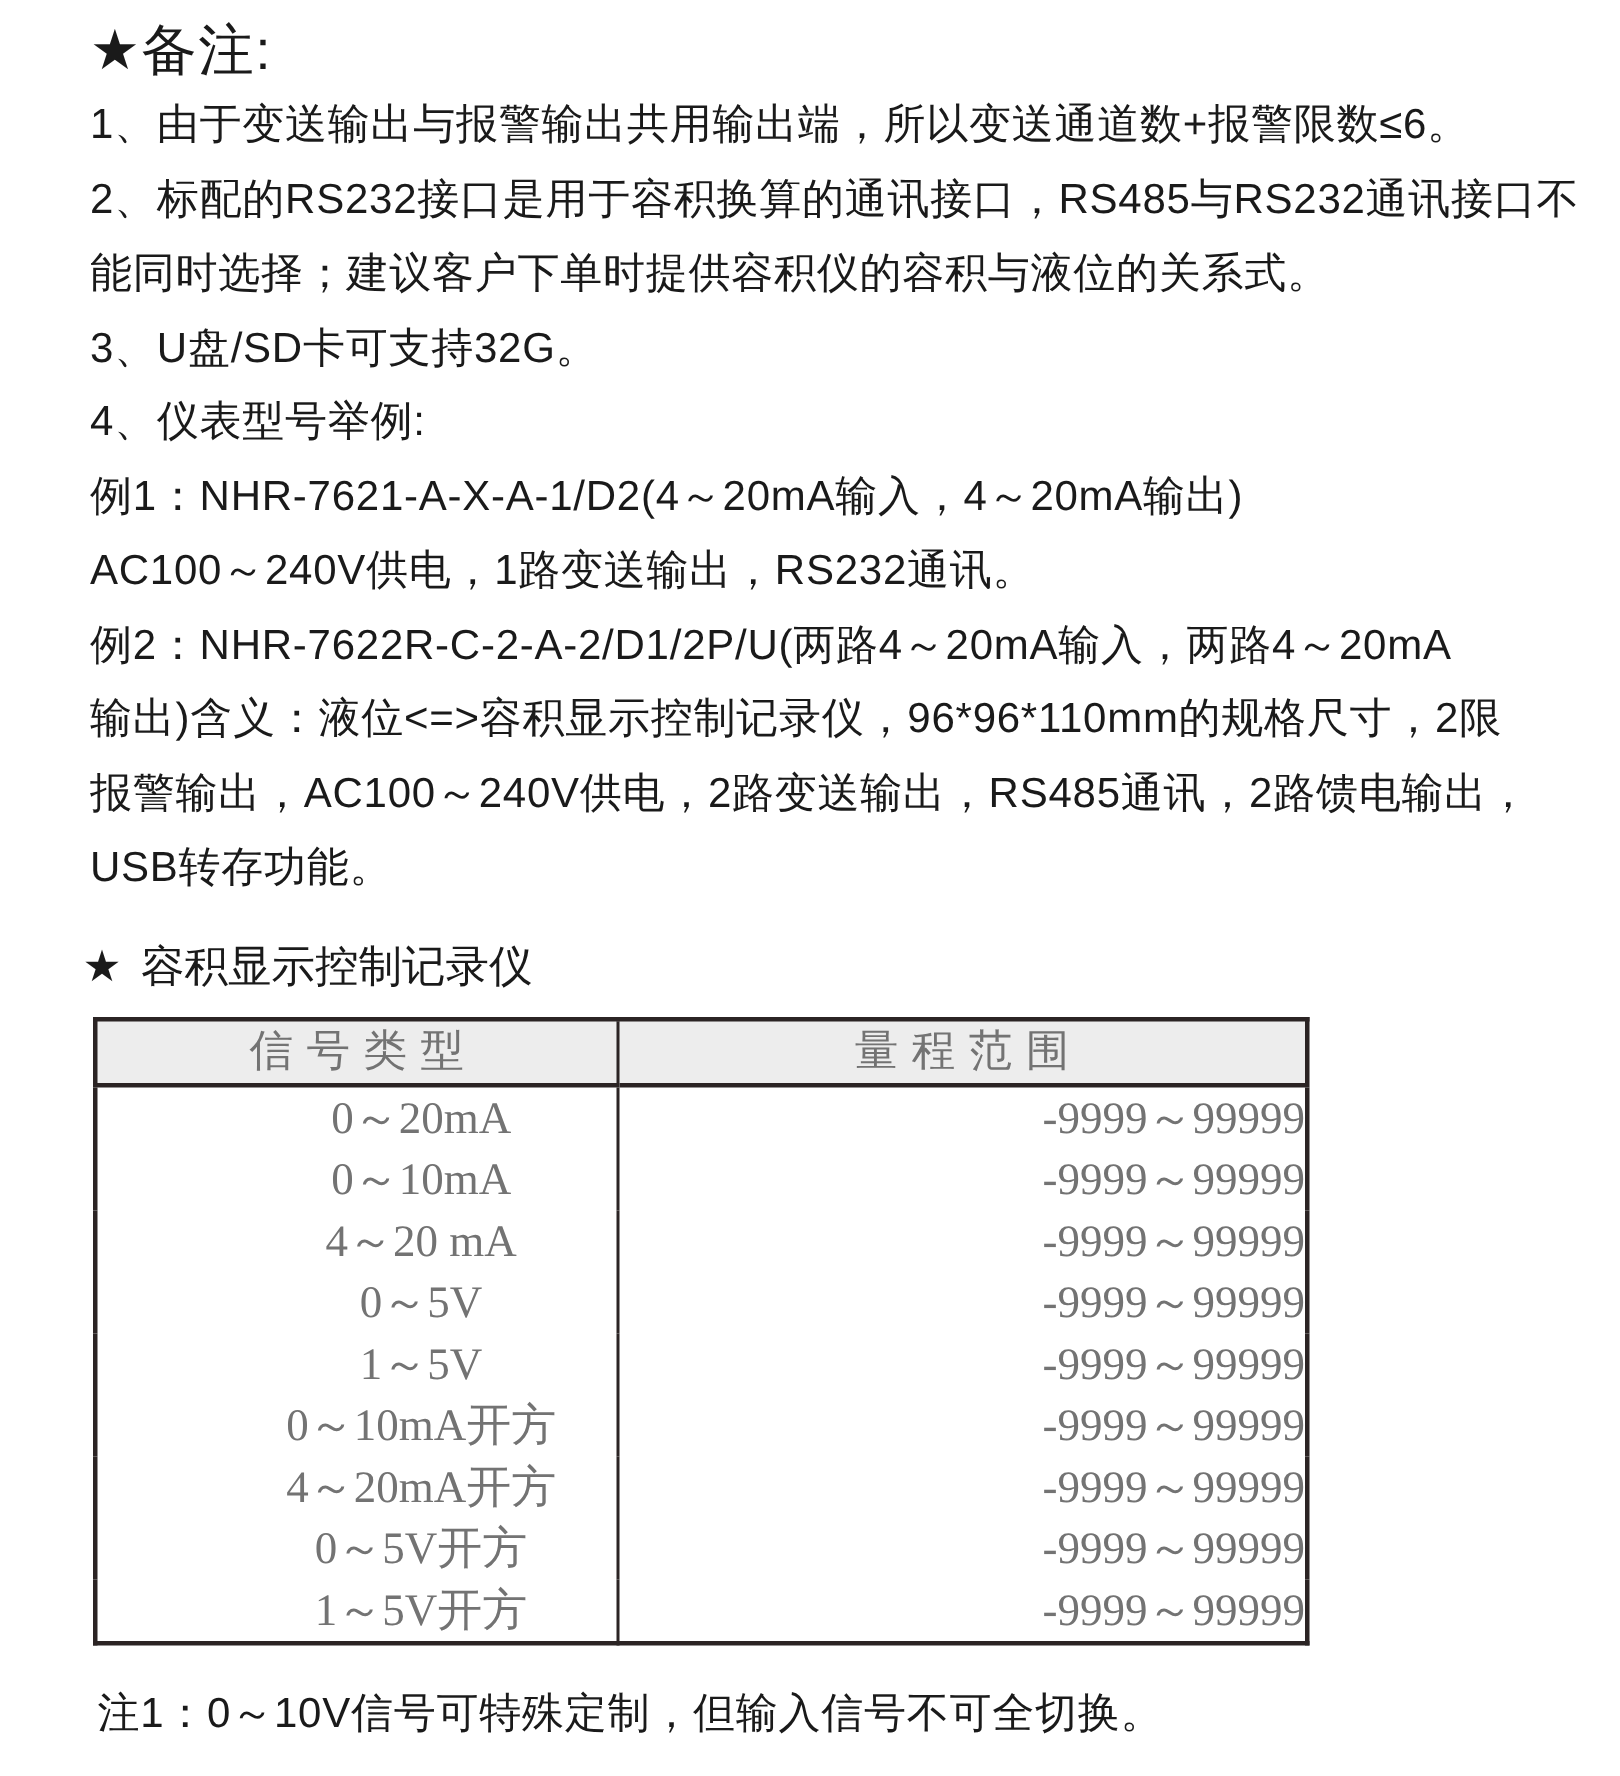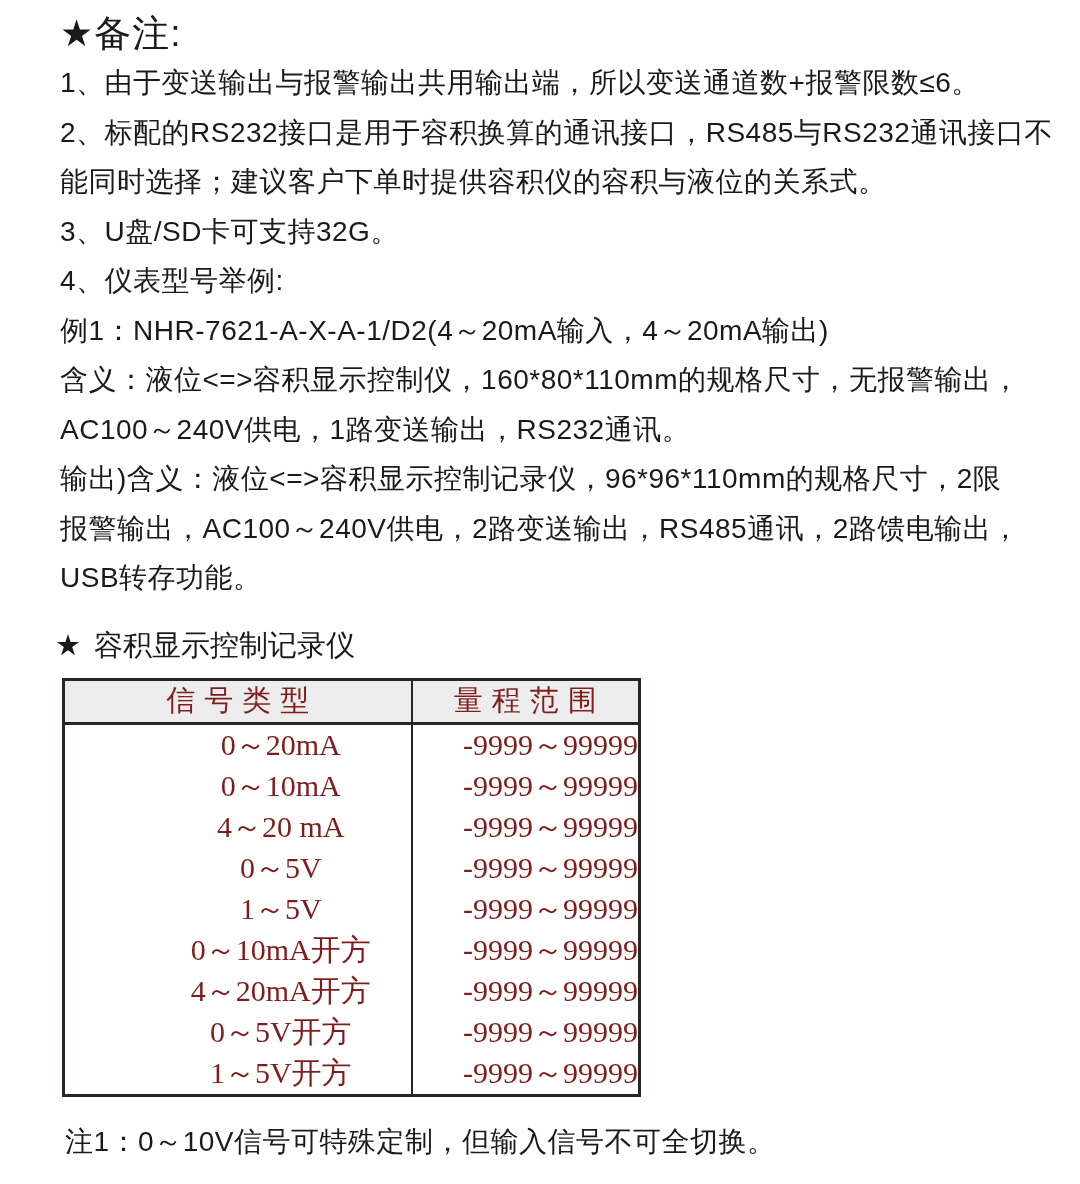--- a/index.html
+++ b/index.html
@@ -32,25 +32,25 @@
 
   .section-title{
     margin-top:22px;margin-left:-5px;
     font-size:29px;line-height:40px;font-weight:500;
     display:flex;align-items:center;
   }
   .section-title .star{margin-right:13px;}
 
   table.signal-table{
     margin-top:13px;margin-left:2px;
-    width:579px;
+    width:811px;
     border-collapse:collapse;
     table-layout:fixed;
     font-family:"Liberation Serif","DejaVu Serif",serif;
-    color:#7f1d1d;
+    color:#737373;
   }
   table.signal-table,
   table.signal-table th,
   table.signal-table td{
     border:0;
   }
   table.signal-table{border:3px solid var(--table-border);}
   table.signal-table th{
     background:var(--table-header-bg);
     border-bottom:3px solid var(--table-border);
@@ -92,22 +92,22 @@
 
   <div class="notes-title">★备注:</div>
 
   <div class="note-lines">
       <div class="note-line">1、由于变送输出与报警输出共用输出端，所以变送通道数+报警限数≤6。</div>
       <div class="note-line">2、标配的RS232接口是用于容积换算的通讯接口，RS485与RS232通讯接口不</div>
       <div class="note-line">能同时选择；建议客户下单时提供容积仪的容积与液位的关系式。</div>
       <div class="note-line">3、U盘/SD卡可支持32G。</div>
       <div class="note-line">4、仪表型号举例:</div>
       <div class="note-line">例1：NHR-7621-A-X-A-1/D2(4～20mA输入，4～20mA输出)</div>
-      <div class="note-line">含义：液位&lt;=&gt;容积显示控制仪，160*80*110mm的规格尺寸，无报警输出，</div>
       <div class="note-line">AC100～240V供电，1路变送输出，RS232通讯。</div>
+      <div class="note-line">例2：NHR-7622R-C-2-A-2/D1/2P/U(两路4～20mA输入，两路4～20mA</div>
       <div class="note-line">输出)含义：液位&lt;=&gt;容积显示控制记录仪，96*96*110mm的规格尺寸，2限</div>
       <div class="note-line">报警输出，AC100～240V供电，2路变送输出，RS485通讯，2路馈电输出，</div>
       <div class="note-line">USB转存功能。</div>
     </div>
 
   <div class="section-title">
     <span class="star">★</span>
     <span>容积显示控制记录仪</span>
   </div>
 

